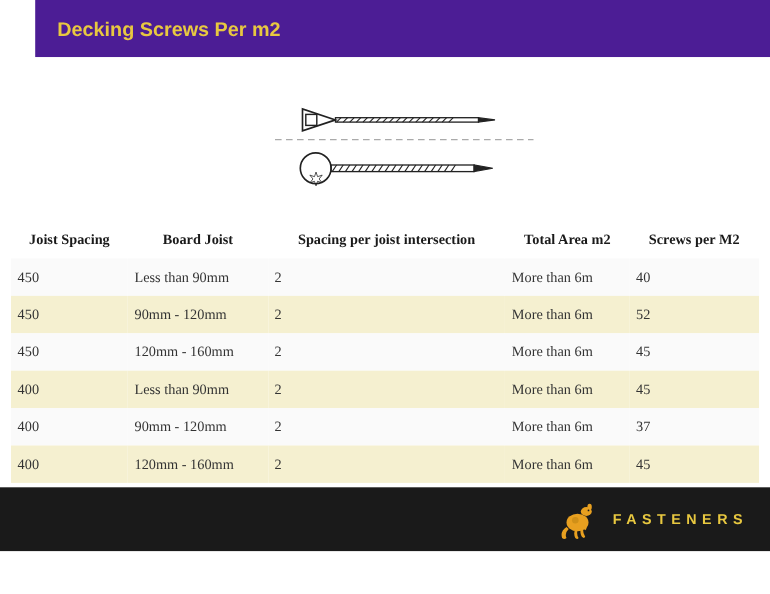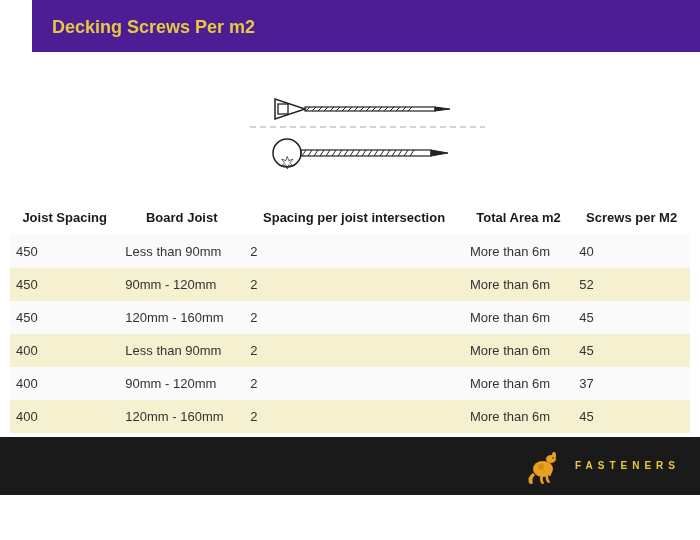--- a/index.html
+++ b/index.html
@@ -45,20 +45,21 @@
     
     .table-container {
       background: #fff;
       padding: 0 10px;
     }
 
     table {
       width: 100%;
       border-collapse: collapse;
       font-size: 13px;
+      font-family: Liberation Serif, serif;
     }
 
     thead tr {
       background: #fff;
     }
 
     thead th {
       font-weight: bold;
       padding: 8px 6px;
       text-align: center;
@@ -113,21 +114,21 @@
     .scrooz-name {
       color: #e8c840;
       font-size: 22px;
       font-weight: 900;
       letter-spacing: 2px;
       line-height: 1;
     }
 
     .scrooz-sub {
       color: #e8c840;
-      font-size: 10px;
+      font-size: 13px;
       letter-spacing: 5px;
       font-weight: 600;
     }
   </style>
 </head>
 <body>
 
 <div class="header">
   <span class="header-title">Decking Screws Per m2</span>
 </div>

